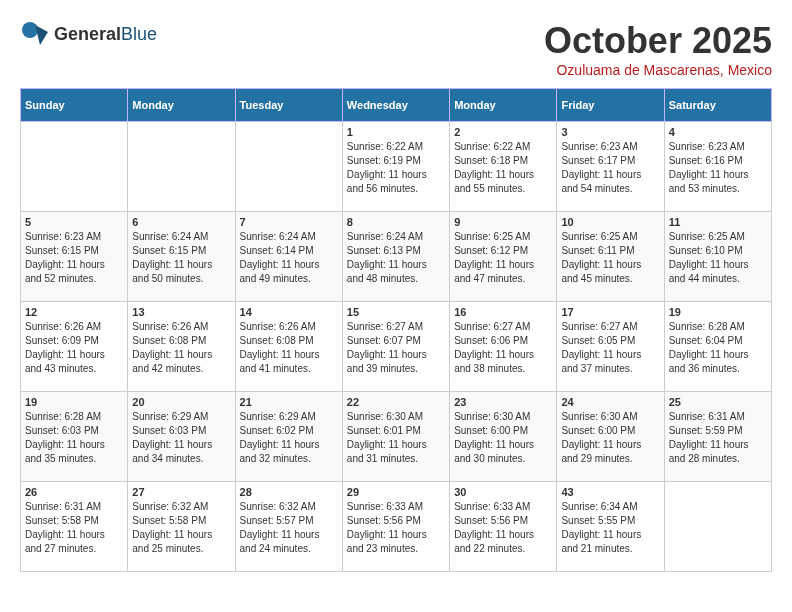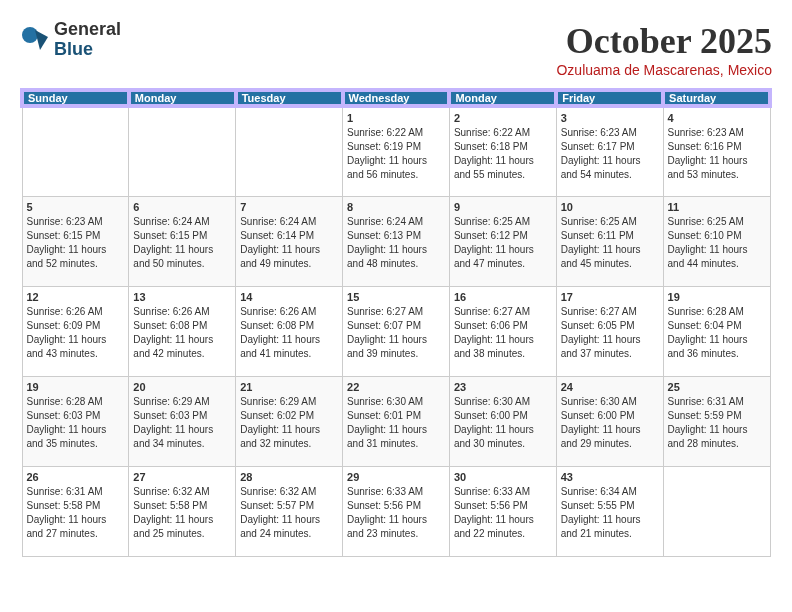--- a/index.html
+++ b/index.html
@@ -15,63 +15,62 @@
       justify-content: space-between;
       align-items: flex-start;
       margin-bottom: 10px;
     }
     .logo {
       display: flex;
       align-items: center;
     }
     .logo-text {
       display: flex;
-      flex-direction: column;
+      flex-direction: row;
       line-height: 1.1;
     }
     .logo-general {
       font-size: 18px;
       font-weight: bold;
       color: #333;
     }
     .logo-blue {
       font-size: 18px;
-      font-weight: bold;
+      font-weight: normal;
       color: #1a5276;
     }
     .logo-icon {
       width: 30px;
       height: 30px;
       margin-right: 4px;
     }
     .title-block {
       text-align: right;
     }
     .month-title {
       font-size: 36px;
       font-weight: bold;
       color: #333;
-      font-family: Liberation Serif, serif;
     }
     .subtitle {
       font-size: 14px;
       color: #b91c1c;
     }
     .calendar {
       width: 100%;
       border-collapse: collapse;
       font-size: 10px;
     }
     .calendar thead tr th {
       background-color: #2471a3;
       color: #fff;
-      padding: 0 4px;
+      padding: 10px 4px;
       text-align: left;
       font-size: 11px;
-      border: 4px solid #c4b5fd;
+      border: 1px solid #c4b5fd;
     }
     .calendar tbody tr td {
       border: 1px solid #ccc;
       vertical-align: top;
       padding: 4px;
       width: calc(100% / 7);
       height: 90px;
       background: #fff;
     }
     .calendar tbody tr:nth-child(even) td {

